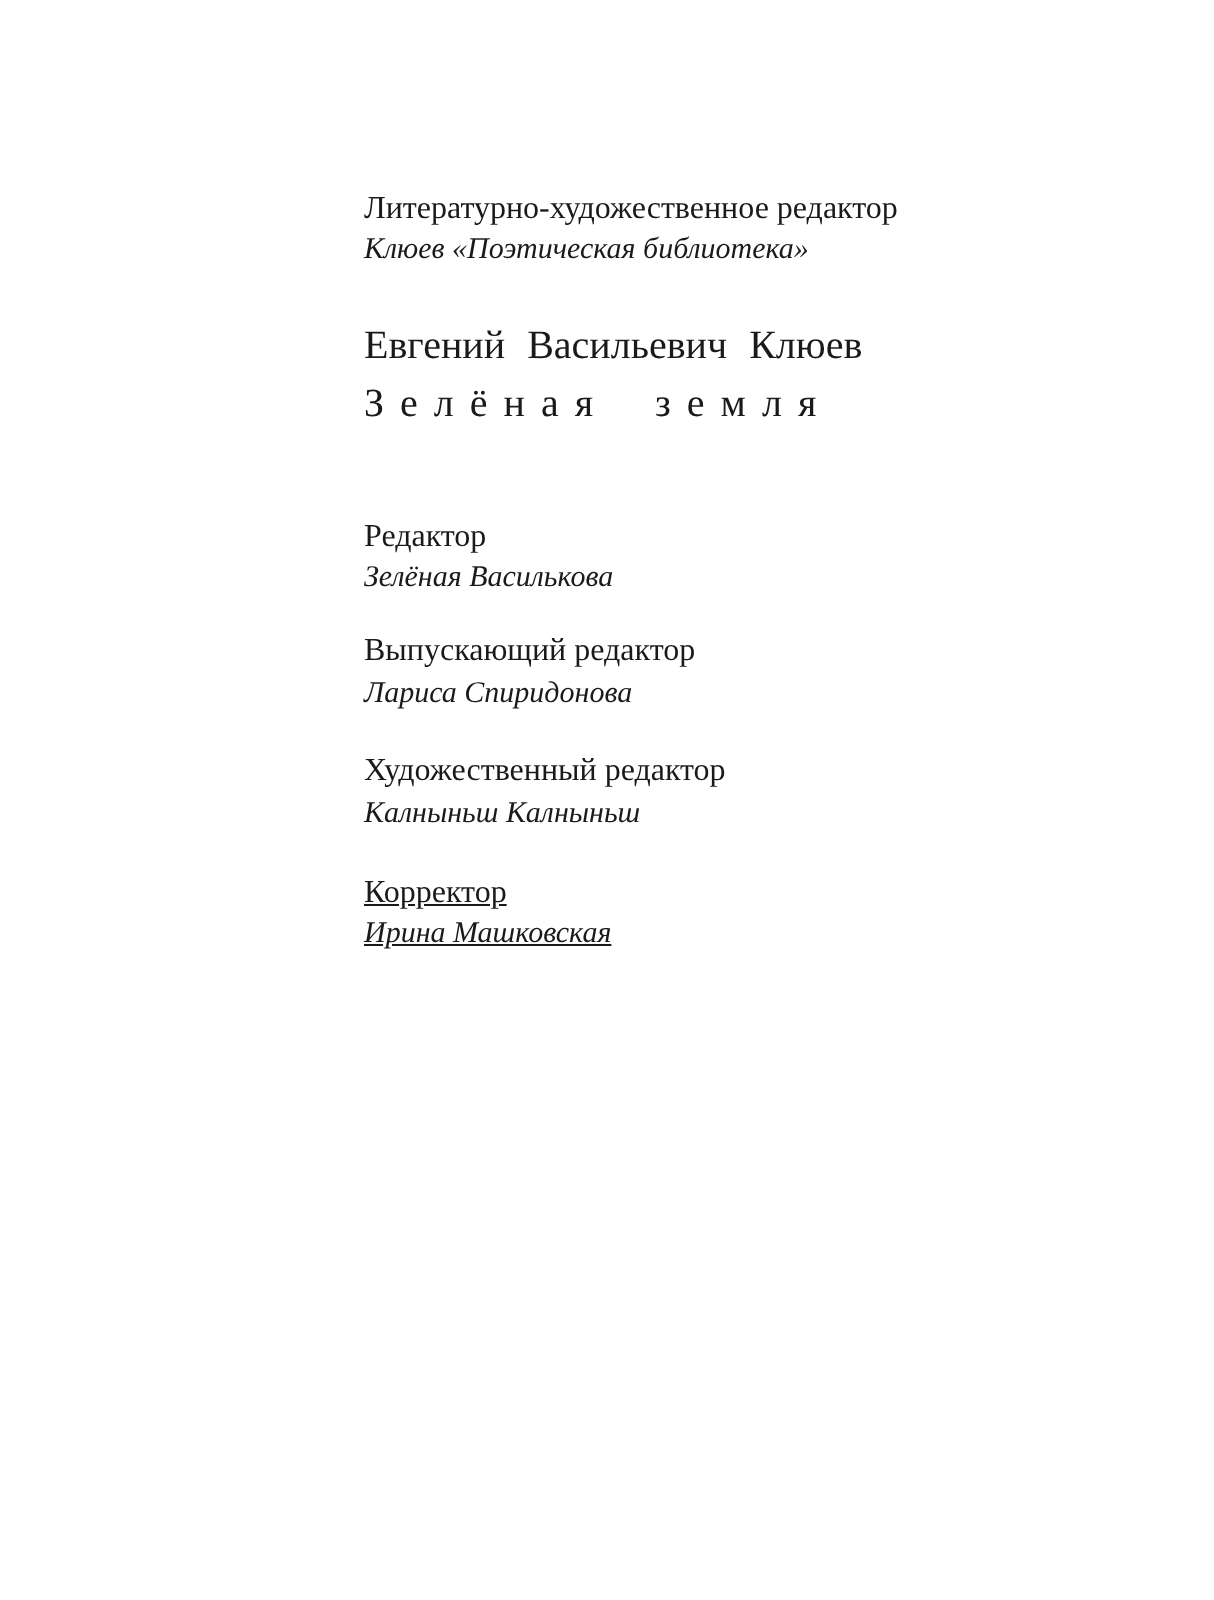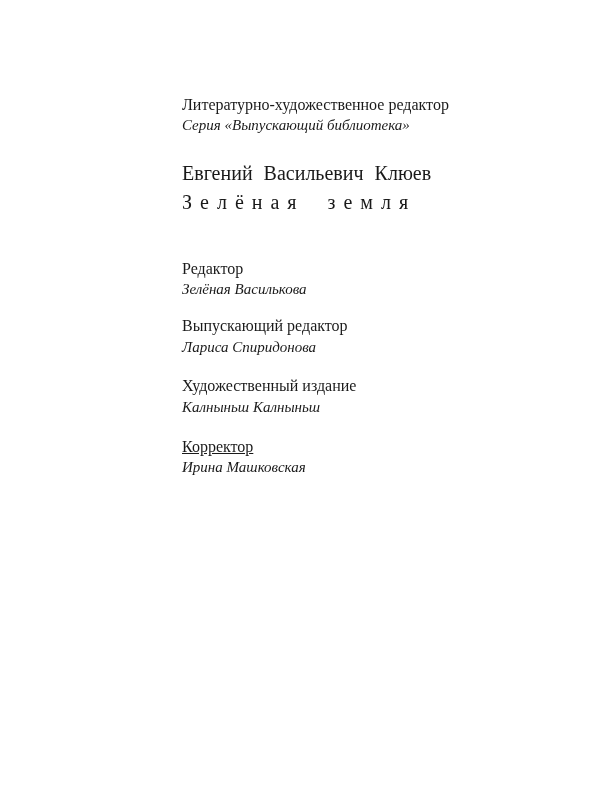--- a/index.html
+++ b/index.html
@@ -44,29 +44,29 @@
       letter-spacing: 8px;
       word-spacing: 10px;
       text-align: right;
     }
   </style>
 </head>
 <body>
 
 <div class="page">
   <div class="line roman" style="top:97px;">Литературно-художественное редактор</div>
-  <div class="line italic" style="top:118px;">Серия «Выпускающий библиотека»</div>
+  <div class="line italic" style="top:118px;">Клюев «Поэтическая библиотека»</div>
 
   <div class="line roman author" style="top:163px;">Евгений  Васильевич Клюев</div>
   <div class="line roman title" style="top:192px;">Зелёная земля</div>
 
   <div class="line roman" style="top:261px;">Редактор</div>
   <div class="line italic" style="top:282px;">Зелёная Василькова</div>
 
   <div class="line roman" style="top:318px;">Выпускающий редактор</div>
   <div class="line italic" style="top:340px;">Лариса Спиридонова</div>
 
-  <div class="line roman" style="top:378px;">Художественный издание</div>
+  <div class="line roman" style="top:378px;">Художественный редактор</div>
   <div class="line italic" style="top:400px;">Калныньш Калныньш</div>
 
   <div class="line roman" style="top:439px;text-decoration:underline;">Корректор</div>
-  <div class="line italic" style="top:460px;">Ирина Машковская</div>
+  <div class="line italic" style="top:460px;text-decoration:underline;">Ирина Машковская</div>
 </div>
 
 </body></html>

